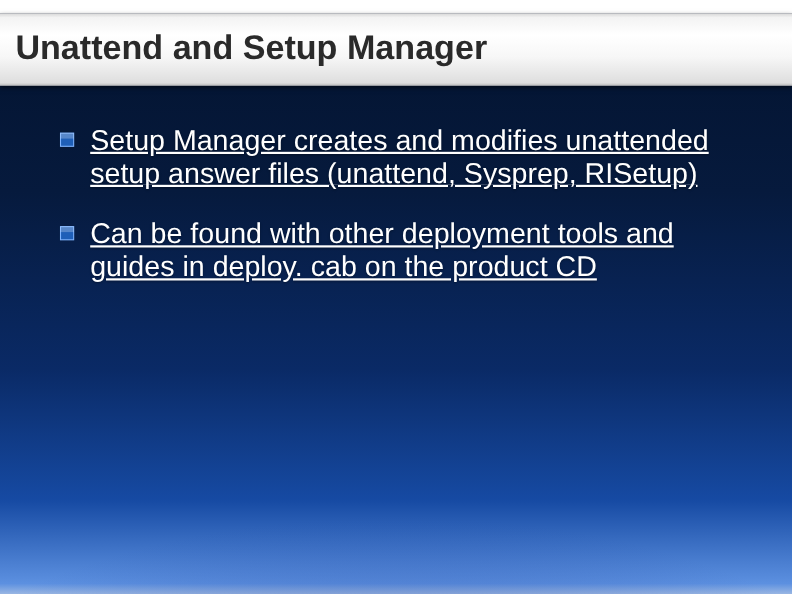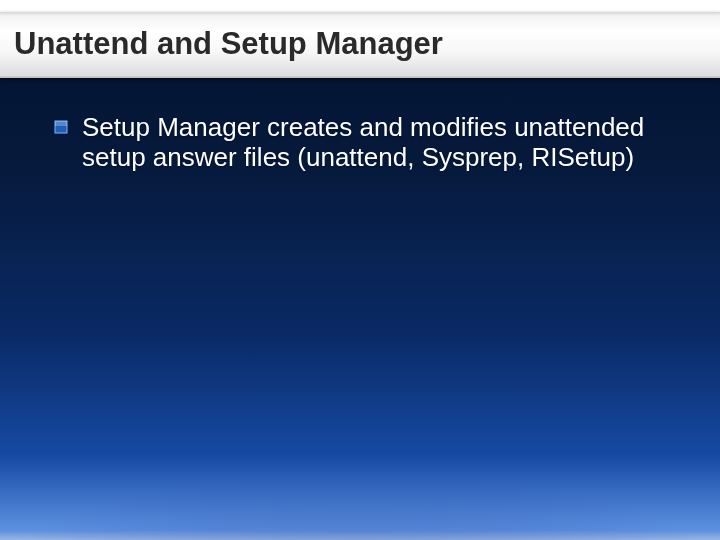--- a/index.html
+++ b/index.html
@@ -57,20 +57,21 @@
     font-size: 16px;
     color: #ffffff;
     letter-spacing: 0.2px;
   }
   .logo .tn .bold { font-weight: bold; }
   .body {
     position: absolute;
     top: 100px;
     left: 54px;
     right: 48px;
+    text-decoration: underline;
   }
   .bullet-item {
     position: relative;
     padding-left: 28px;
     font-size: 26px;
     line-height: 1.17;
     color: #ffffff;
     margin-bottom: 24px;
     text-shadow: 0 1px 2px rgba(0,0,0,0.35);
   }
@@ -102,17 +103,26 @@
     <div class="bullet-item">
       <span class="bullet-icon">
         <svg width="14" height="14" viewBox="0 0 14 14">
           <rect x="1" y="1" width="12" height="12" fill="#1f5fb8" stroke="#7fb4ff" stroke-width="1"></rect>
           <rect x="1" y="1" width="12" height="5" fill="rgba(255,255,255,0.25)"></rect>
         </svg>
       </span>
       <span>Setup Manager creates and modifies unattended setup answer files (unattend, Sysprep, RISetup)</span>
     </div>
 
+    <div class="bullet-item">
+      <span class="bullet-icon">
+        <svg width="14" height="14" viewBox="0 0 14 14">
+          <rect x="1" y="1" width="12" height="12" fill="#1f5fb8" stroke="#7fb4ff" stroke-width="1"></rect>
+          <rect x="1" y="1" width="12" height="5" fill="rgba(255,255,255,0.25)"></rect>
+        </svg>
+      </span>
+      <span>Can be found with other deployment tools and guides in deploy. cab on the product CD</span>
+    </div>
 
 
   </div>
 
 </div>
 
 </body></html>

